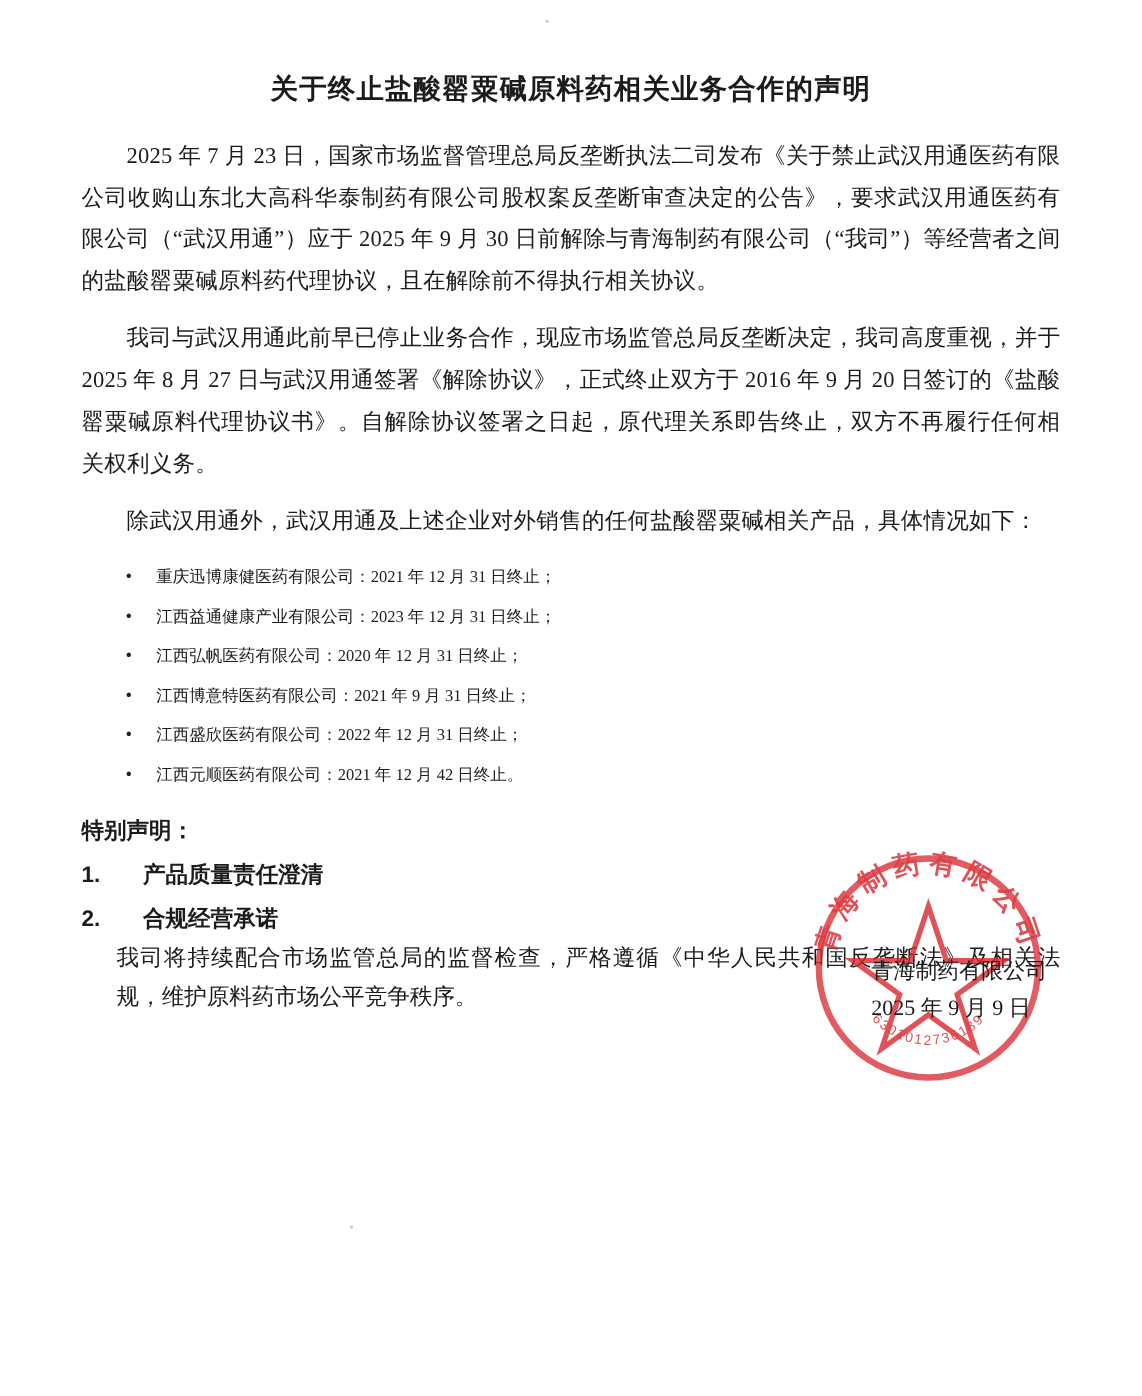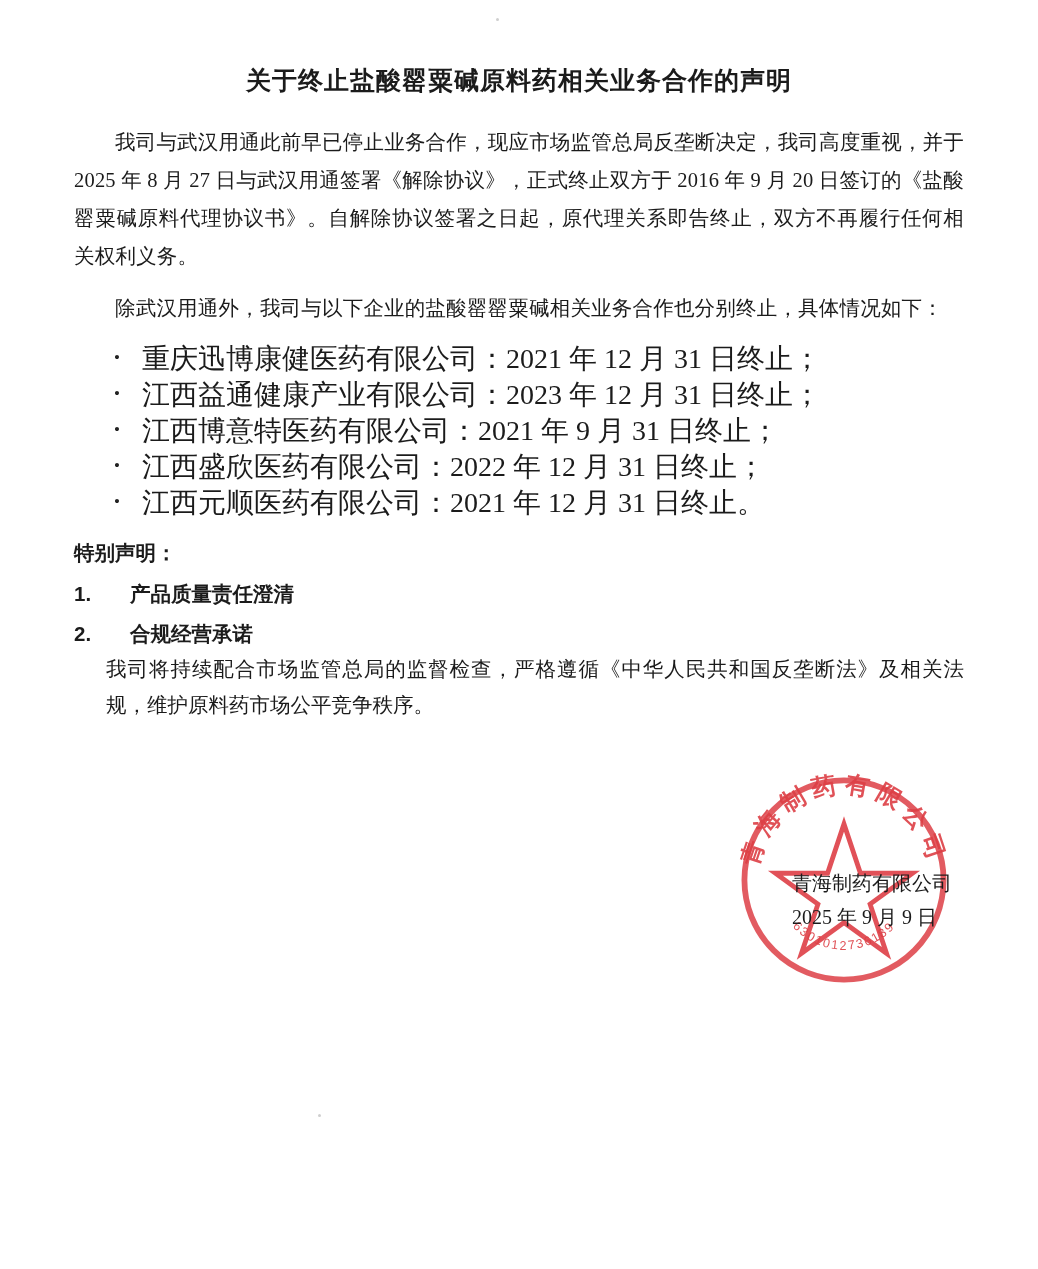--- a/index.html
+++ b/index.html
@@ -44,21 +44,21 @@
     text-indent: 2em;
     margin: 0 0 14px 0;
     letter-spacing: 0.2px;
   }
   ul.company-list {
     list-style: none;
     margin: 12px 0 18px 0;
     padding: 0;
   }
   ul.company-list li {
-    font-size: 28px;
+    font-size: 15px;
     line-height: 36px;
     padding-left: 68px;
     position: relative;
   }
   ul.company-list li::before {
     content: "\2022";
     position: absolute;
     left: 40px;
     top: -1px;
     font-size: 17px;
@@ -128,29 +128,31 @@
 </head>
 <body>
 
 <div class="page">
 
   <div class="speck" style="left:496px; top:18px;"></div>
   <div class="speck" style="left:318px; top:1114px;"></div>
 
   <h1 class="doc-title">关于终止盐酸罂粟碱原料药相关业务合作的声明</h1>
 
+  <p class="para">2025 年 7 月 23 日，国家市场监督管理总局反垄断执法二司发布《关于禁止武汉用通医药有限公司收购山东北大高科华泰制药有限公司股权案反垄断审查决定的公告》，要求武汉用通医药有限公司（“武汉用通”）应于 2025 年 9 月 30 日前解除与青海制药有限公司（“我司”）等经营者之间的盐酸罂粟碱原料药代理协议，且在解除前不得执行相关协议。</p>
   <p class="para">我司与武汉用通此前早已停止业务合作，现应市场监管总局反垄断决定，我司高度重视，并于 2025 年 8 月 27 日与武汉用通签署《解除协议》，正式终止双方于 2016 年 9 月 20 日签订的《盐酸罂粟碱原料代理协议书》。自解除协议签署之日起，原代理关系即告终止，双方不再履行任何相关权利义务。</p>
-  <p class="para">除武汉用通外，我司与以下企业的盐酸罂罂粟碱相关业务合作也分别终止，具体情况如下：</p>
+  <p class="para">除武汉用通外，武汉用通及上述企业对外销售的任何盐酸罂粟碱相关产品，具体情况如下：</p>
 
   <ul class="company-list">
     <li>重庆迅博康健医药有限公司：2021 年 12 月 31 日终止；</li>
     <li>江西益通健康产业有限公司：2023 年 12 月 31 日终止；</li>
+    <li>江西弘帆医药有限公司：2020 年 12 月 31 日终止；</li>
     <li>江西博意特医药有限公司：2021 年 9 月 31 日终止；</li>
     <li>江西盛欣医药有限公司：2022 年 12 月 31 日终止；</li>
-    <li>江西元顺医药有限公司：2021 年 12 月 31 日终止。</li>
+    <li>江西元顺医药有限公司：2021 年 12 月 42 日终止。</li>
   </ul>
 
   <div class="special-head">特别声明：</div>
 
   <ol class="numbered">
     <li>
       <div class="num-line">
         <span class="num">1.</span>
         <span class="num-title">产品质量责任澄清</span>
       </div>

